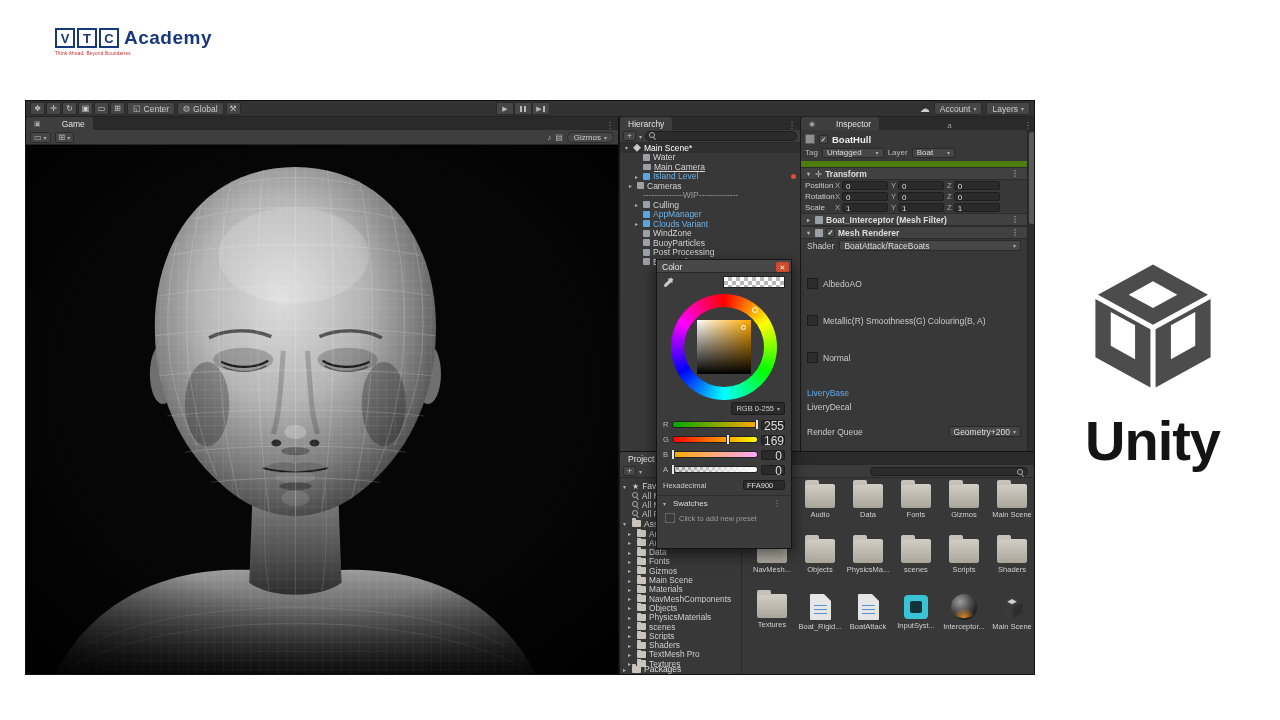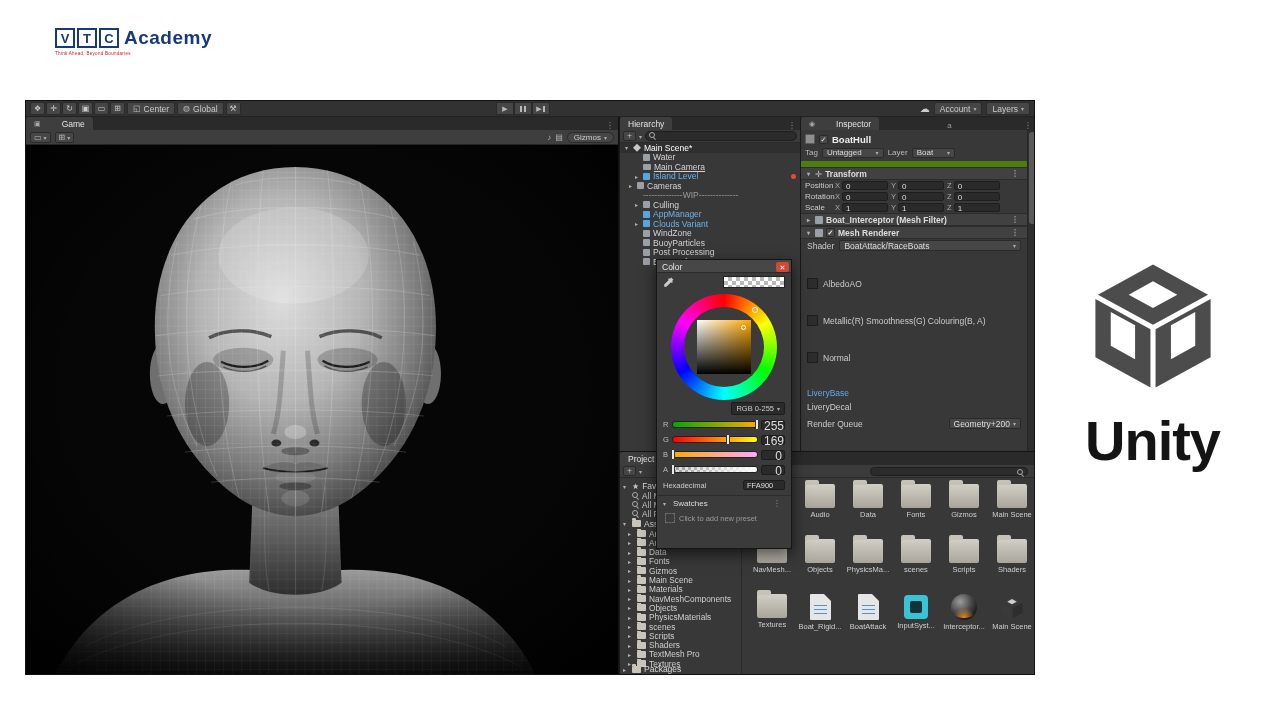--- a/index.html
+++ b/index.html
@@ -85,21 +85,21 @@
   .mat-sphere{width:15px;height:15px;border-radius:50%;background:radial-gradient(circle at 35% 30%,#8f8f8f,#3c3c3c 50%,#101010 85%);box-shadow:inset -2px -3px 4px rgba(255,140,20,.55)}
   .mat-name{font-weight:bold;color:#eee;font-size:9px}
   .shader-row{display:flex;align-items:center;gap:5px;padding:1px 6px;font-size:8.5px;color:#ccc;height:13px}
   .shader-dd{flex:1;background:#464646;border:1px solid #2a2a2a;border-radius:2px;padding:0 4px;display:flex;align-items:center;height:11px;color:#ddd;white-space:nowrap;overflow:hidden}
   .shader-dd .caret{margin-left:auto}
   .tex-prop{display:flex;align-items:center;gap:5px;padding:0 6px;margin-top:26px;font-size:8.5px;color:#ccc;height:11px;white-space:nowrap;overflow:hidden}
   .tex-thumb{width:11px;height:11px;background:#2d2d2d;border:1px solid #1d1d1d;flex:none}
   .livery-row{display:flex;align-items:center;padding:0 6px;font-size:8.5px;color:#ccc;height:11px}
   .lb-base{color:#62a8e8;margin-top:24px}
   .lb-decal{margin-top:3px}
-  .rq-row{display:flex;align-items:flex-end;padding:0 6px;margin-top:6px;font-size:8.5px;color:#ccc}
+  .rq-row{display:flex;align-items:flex-end;padding:0 6px;margin-top:14px;font-size:8.5px;color:#ccc}
   .rq-val{margin-left:auto;display:flex;align-items:center;gap:3px;background:#464646;border:1px solid #2a2a2a;border-radius:2px;height:11px;padding:0 4px;color:#ddd}
 
   
   .project{position:absolute;left:594px;top:334px;width:416px;height:225px;background:#383838;border-top:1px solid #141414;overflow:hidden}
   .proj-bar{position:absolute;left:0;top:13px;height:13px;right:0;background:#3b3b3b;border-bottom:1px solid #2a2a2a;display:flex;align-items:center;padding:0 3px;gap:3px}
   .proj-search{position:absolute;right:8px;top:15px;left:250px;height:9px;background:#2b2b2b;border:1px solid #1e1e1e;border-radius:5px}
   .proj-search .mag{position:absolute;right:3px;top:1px}
   .proj-left{position:absolute;left:0;top:27px;bottom:0;width:122px;border-right:1px solid #2a2a2a;overflow:hidden;padding-top:2px}
   .p-sec{display:flex;align-items:center;gap:3px;height:10px;font-size:8.5px;color:#ddd;padding-left:3px;white-space:nowrap}
   .p-row{display:flex;align-items:center;gap:3px;height:9.3px;font-size:8.3px;color:#cfcfcf;padding-left:12px;white-space:nowrap;overflow:hidden}

